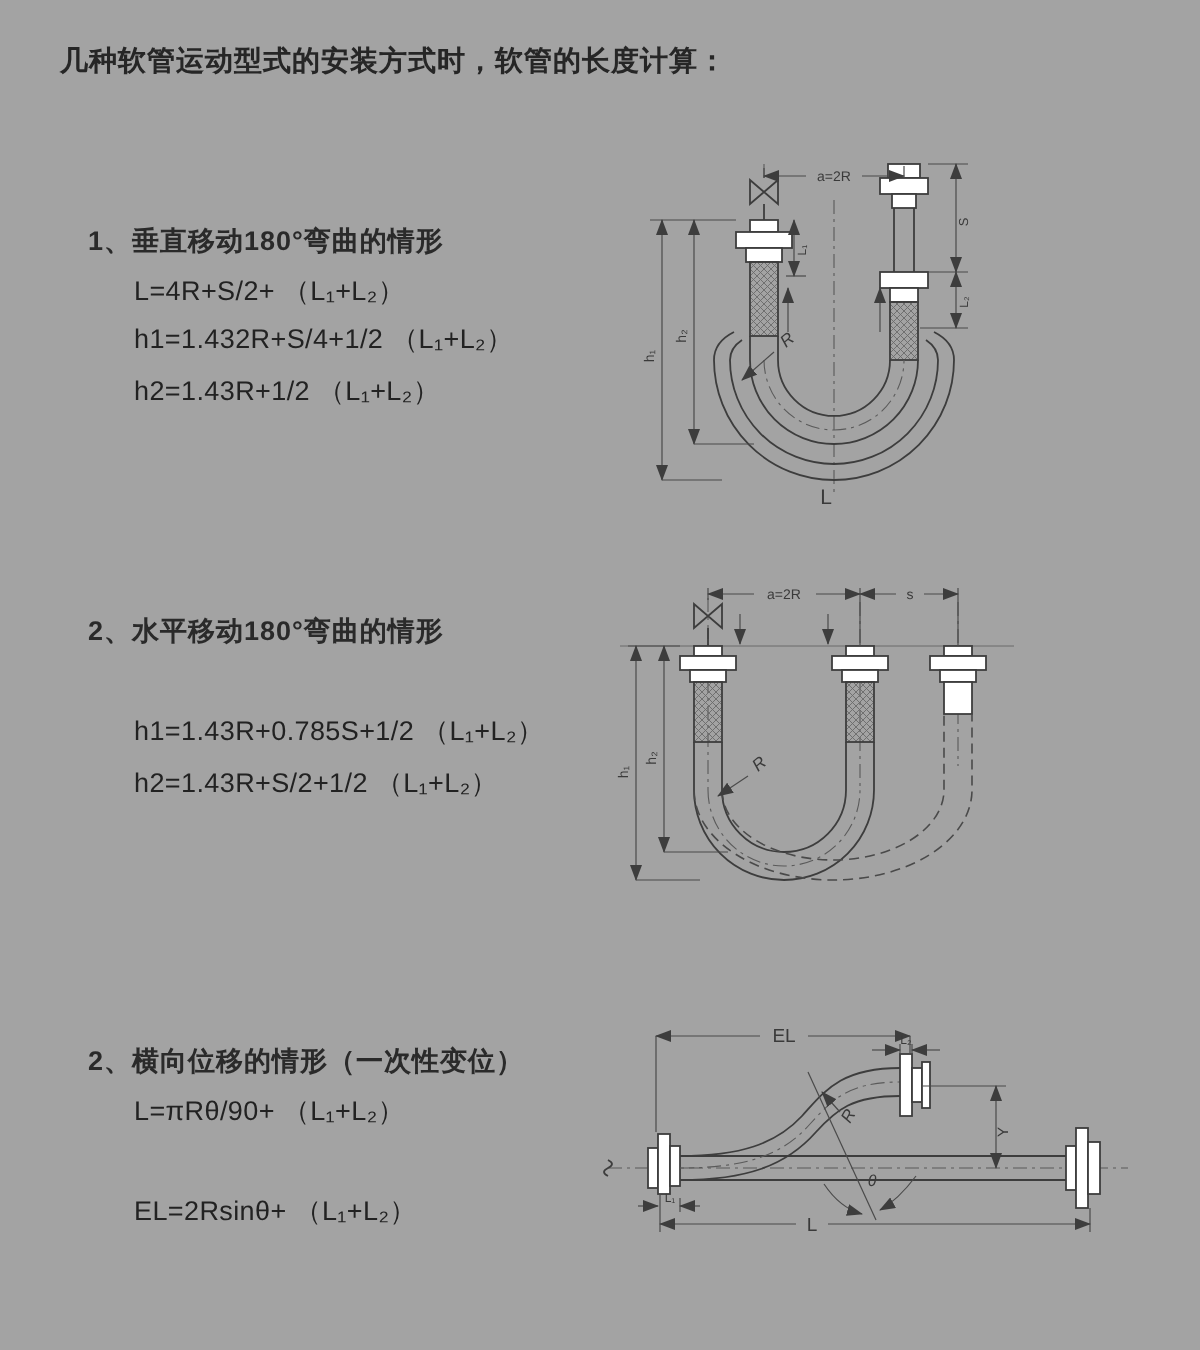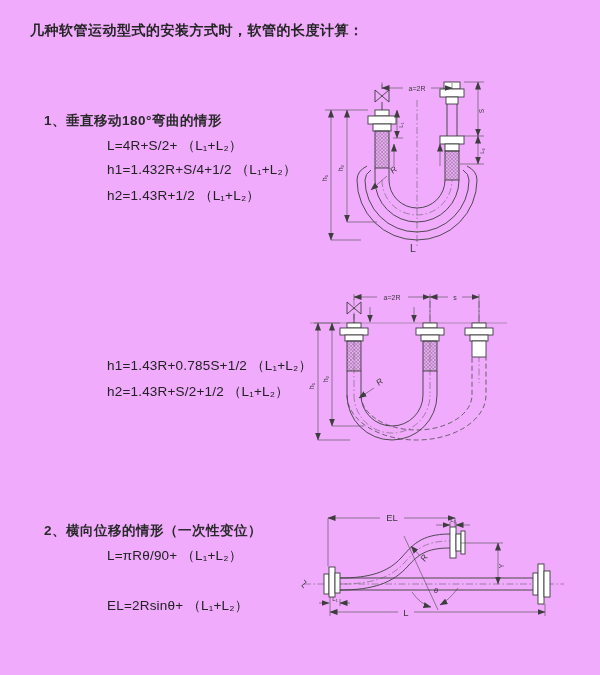--- a/index.html
+++ b/index.html
@@ -1,31 +1,31 @@
 <!DOCTYPE html>
 <html><head>
 <meta charset="utf-8">
 <style>
   html,body{margin:0;padding:0;}
   body{
     width:600px;height:675px;background:#ffffff;overflow:hidden;position:relative;
     font-family:"Liberation Sans","DejaVu Sans",sans-serif;color:#2e2e2e;
   }
-  .page{position:absolute;inset:0;background:#f0abfc;}
+  .page{position:absolute;inset:0;background:#a3a3a3;}
   .title{
     position:absolute;left:30px;top:22px;font-size:14px;font-weight:700;
     letter-spacing:0.5px;color:#262626;white-space:nowrap;
   }
   .h{
     position:absolute;font-size:13.5px;font-weight:700;color:#2a2a2a;
     letter-spacing:0.5px;white-space:nowrap;
   }
   .f{
     position:absolute;font-size:13.5px;font-weight:400;color:#222;
-    letter-spacing:0.2px;white-space:nowrap;margin-left:40px;
+    letter-spacing:0.2px;white-space:nowrap;
   }
   .fig{position:absolute;}
   svg text{fill:#3a3a3a;font-family:"Liberation Sans","DejaVu Sans",sans-serif;}
   .dr{stroke:#3d3d3d;stroke-width:0.9;fill:none;}
   .drf{stroke:#3d3d3d;stroke-width:0.9;fill:#ffffff;}
   .dim{stroke:#4a4a4a;stroke-width:0.6;fill:none;}
   .cl{stroke:#5a5a5a;stroke-width:0.55;fill:none;stroke-dasharray:7 2.5 1.5 2.5;}
   .dash{stroke:#4a4a4a;stroke-width:0.8;fill:none;stroke-dasharray:5 3;}
   .thin{stroke:#6a6a6a;stroke-width:0.5;fill:none;}
 </style>
@@ -34,20 +34,21 @@
 
 <div class="page">
 
   <div class="title">几种软管运动型式的安装方式时，软管的长度计算：</div>
 
   <div class="h" style="left:44px;top:112px">1、垂直移动180°弯曲的情形</div>
   <div class="f" style="left:67px;top:137px">L=4R+S/2+ （L₁+L₂）</div>
   <div class="f" style="left:67px;top:161px">h1=1.432R+S/4+1/2 （L₁+L₂）</div>
   <div class="f" style="left:67px;top:187px">h2=1.43R+1/2 （L₁+L₂）</div>
 
+  <div class="h" style="left:44px;top:307px">2、水平移动180°弯曲的情形</div>
   <div class="f" style="left:67px;top:357px">h1=1.43R+0.785S+1/2 （L₁+L₂）</div>
   <div class="f" style="left:67px;top:383px">h2=1.43R+S/2+1/2 （L₁+L₂）</div>
 
   <div class="h" style="left:44px;top:522px">2、横向位移的情形（一次性变位）</div>
   <div class="f" style="left:67px;top:547px">L=πRθ/90+ （L₁+L₂）</div>
   <div class="f" style="left:67px;top:597px">EL=2Rsinθ+ （L₁+L₂）</div>
 
   <div class="fig" style="left:305px;top:68px">
     <svg width="290" height="188" viewBox="0 0 290 188">
       <defs>

